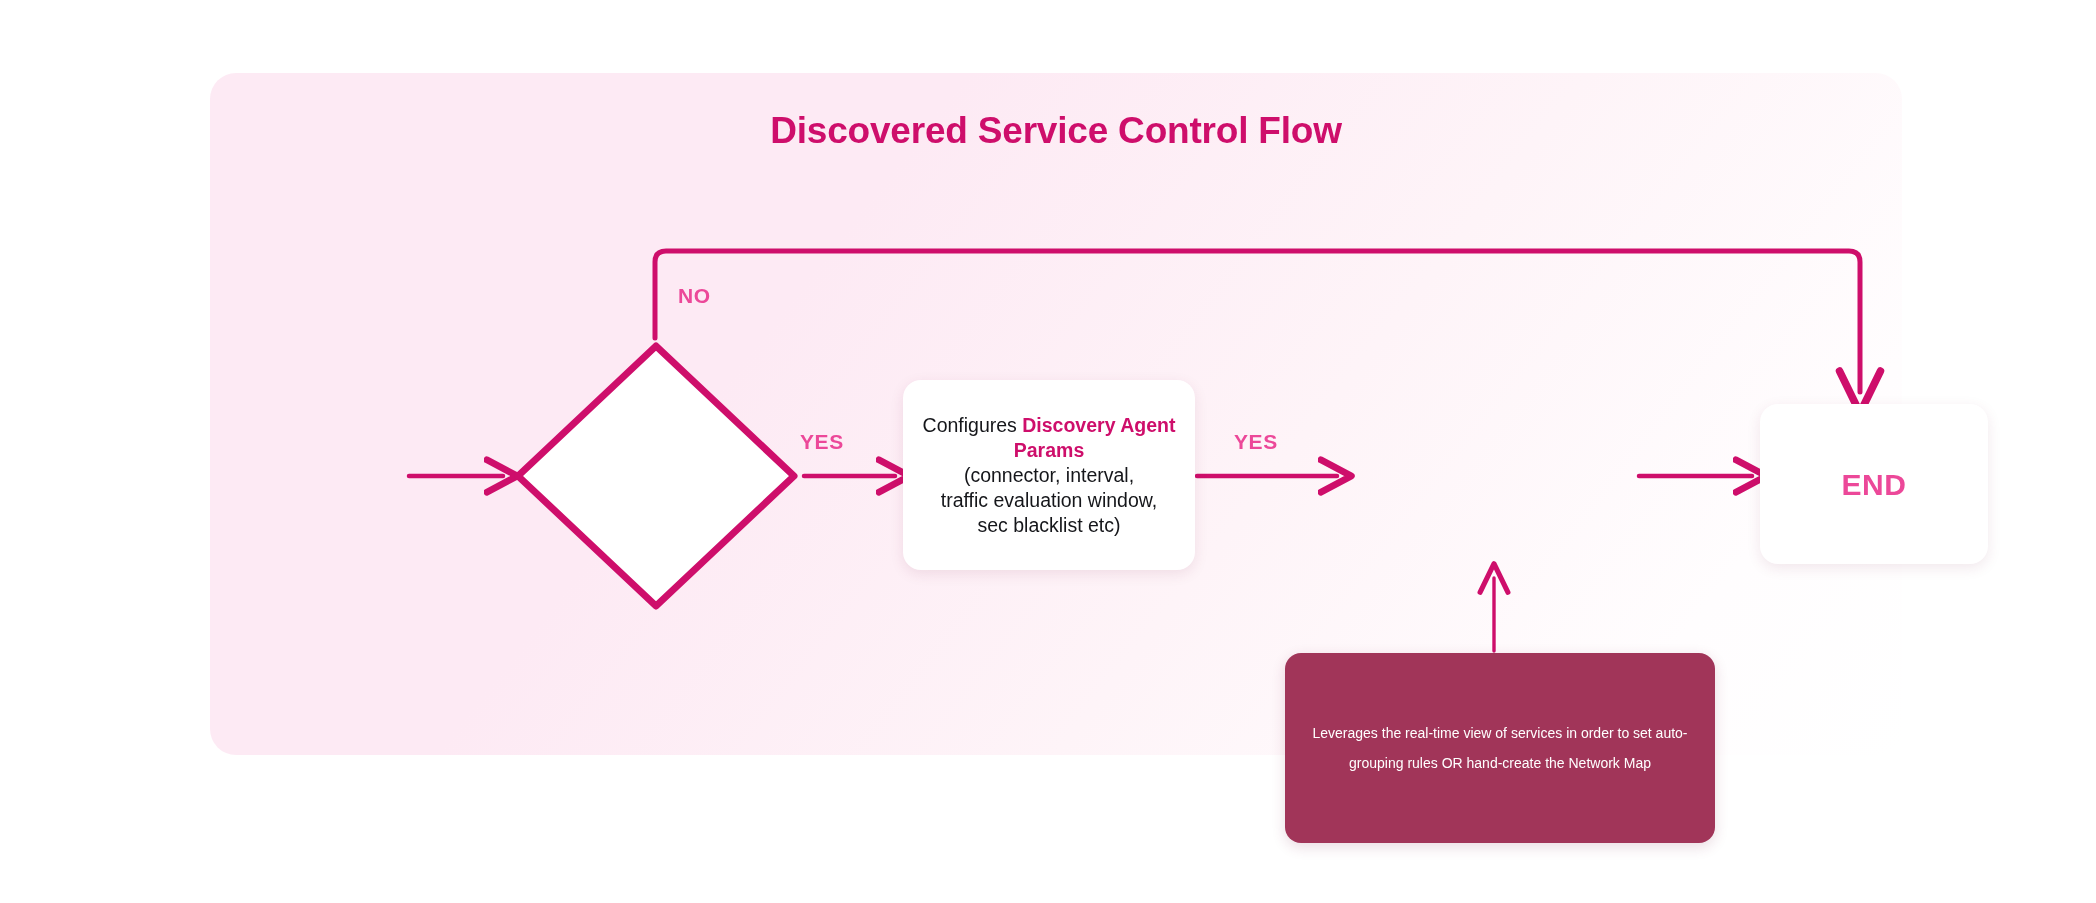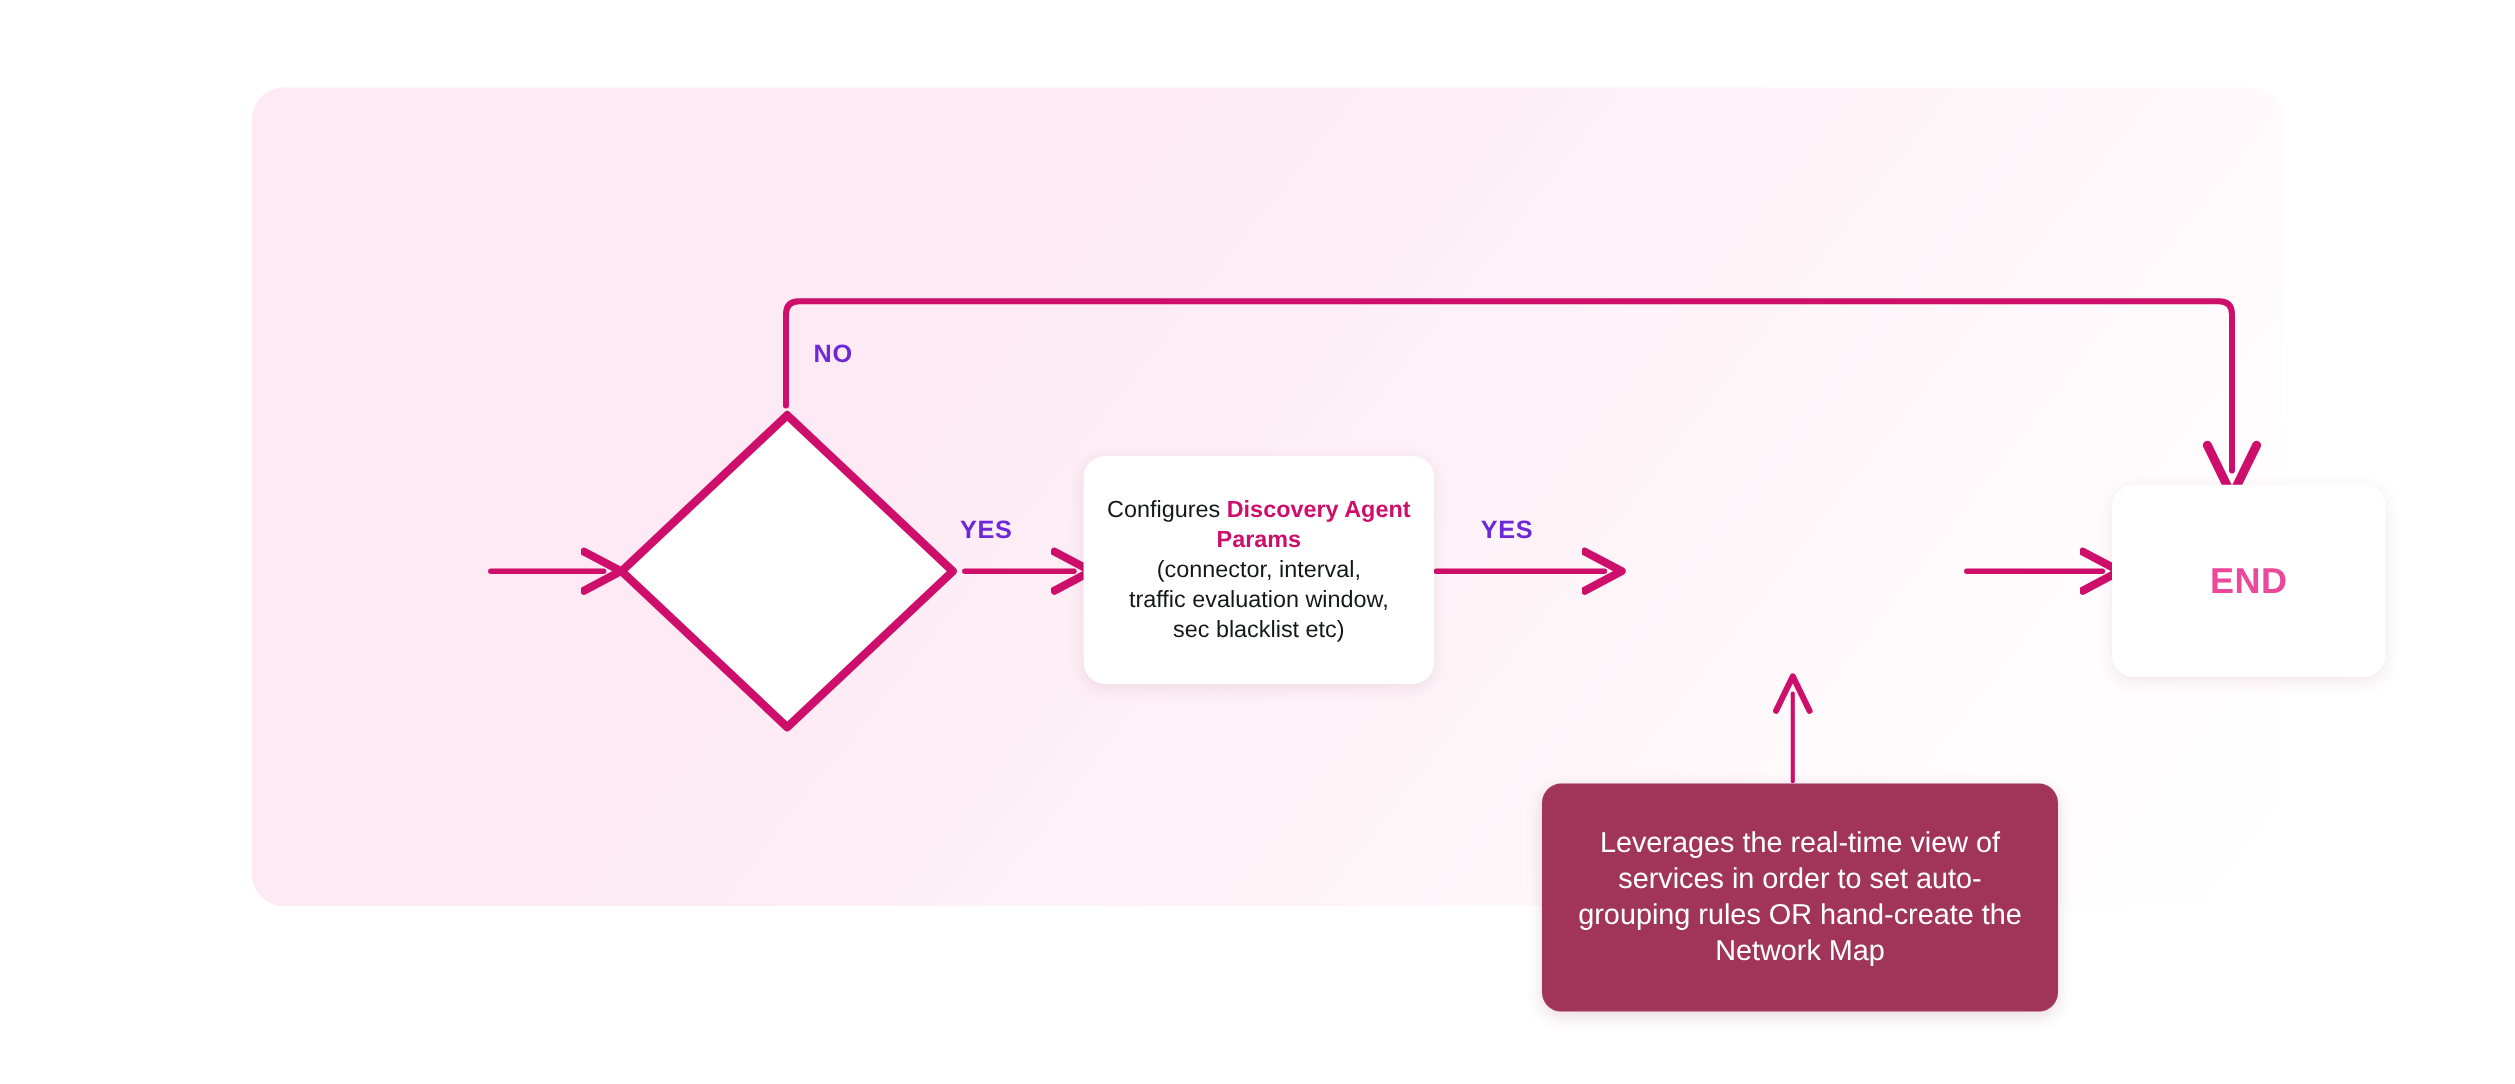--- a/index.html
+++ b/index.html
@@ -109,52 +109,53 @@
     border-radius: 16px;
     box-shadow: 0 4px 14px rgba(120, 30, 70, 0.16);
     display: flex;
     align-items: center;
     justify-content: center;
     text-align: center;
     box-sizing: border-box;
     padding: 10px 22px;
   }
   #note .txt {
-    font-size: 24px;
+    font-size: 14px;
     line-height: 30px;
     color: #ffffff;
   }
 
   
   #wires {
     position: absolute;
     left: 0; top: 0;
     width: 2096px; height: 903px;
     pointer-events: none;
   }
 
   
   .edge-label {
     position: absolute;
     font-size: 21px;
     font-weight: bold;
-    color: #6d28d9;
+    color: #ec4899;
     letter-spacing: 0.6px;
   }
   #label-no   { left: 678px;  top: 284px; }
   #label-yes1 { left: 800px;  top: 430px; }
   #label-yes2 { left: 1234px; top: 430px; }
 </style>
 </head>
 <body>
 
 <div id="stage">
 
   <div id="panel"></div>
 
+  <div id="title">Discovered Service Control Flow</div>
 
   <svg id="wires" viewBox="0 0 2096 903" width="2096" height="903">
     <defs>
       <marker id="arrowHead" markerWidth="9" markerHeight="9" refX="4.2" refY="4.5" orient="auto" markerUnits="strokeWidth">
         <path d="M0.6,0.9 L7.4,4.5 L0.6,8.1" fill="none" stroke="#ce0e6b" stroke-width="1.5" stroke-linecap="round" stroke-linejoin="round"></path>
       </marker>
       <marker id="arrowHeadThin" markerWidth="11" markerHeight="11" refX="5" refY="5.5" orient="auto" markerUnits="strokeWidth">
         <path d="M0.8,1.4 L9.2,5.5 L0.8,9.6" fill="none" stroke="#ce0e6b" stroke-width="1.5" stroke-linecap="round" stroke-linejoin="round"></path>
       </marker>
     </defs>

